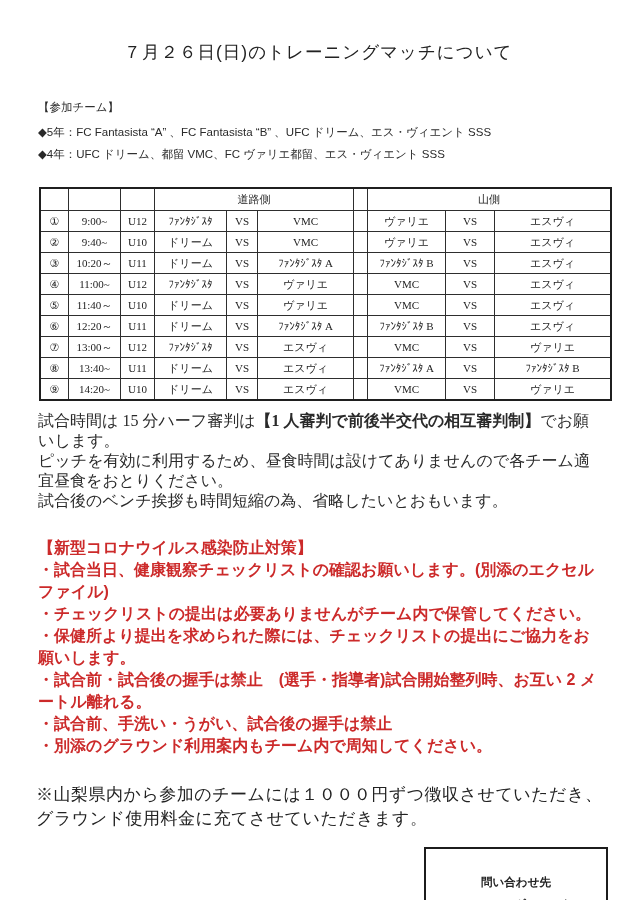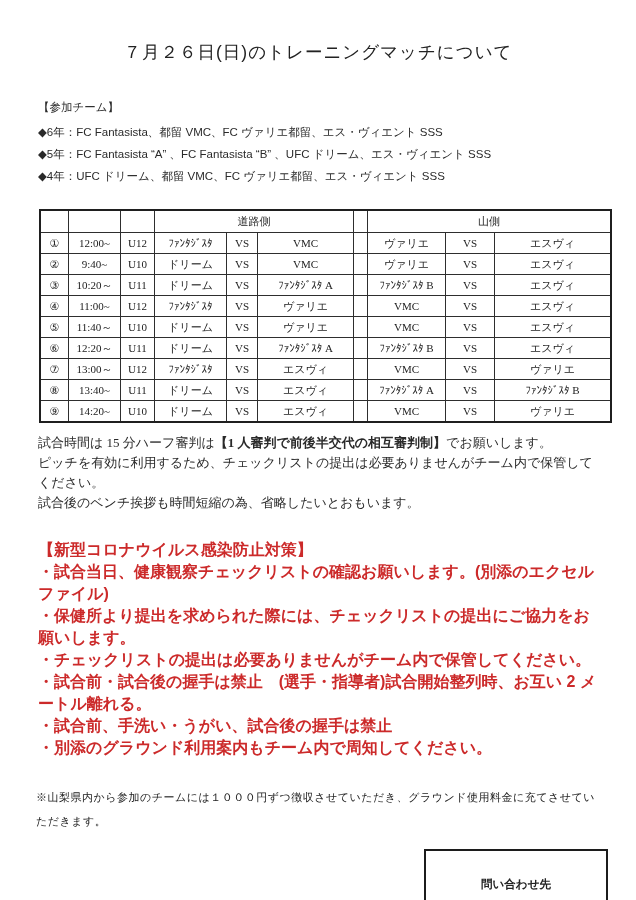--- a/index.html
+++ b/index.html
@@ -60,38 +60,38 @@
   td.c-rh   { width: 71px; margin-left: 30px; }
   td.c-vs1  { width: 30px; }
   td.c-ra   { width: 95px; border-right: 2px solid #1f1f1f; }
   td.c-gap  { width: 13px; border-right: 2px solid #1f1f1f; background: #ffffff; }
   td.c-mh   { width: 77px; }
   td.c-vs2  { width: 48px; }
   td.c-ma   { width: 115px; }
 
   .notes {
     margin: 10px 38px 0 38px;
-    font-size: 13px;
+    font-size: 16px;
     line-height: 20px;
     color: #2a2a2a;
   }
   .notes .bold-seg { font-weight: bold; }
 
   .covid {
     margin: 26px 38px 0 38px;
     font-family: "Liberation Sans", "DejaVu Sans", sans-serif;
     font-weight: bold;
     font-size: 16px;
     line-height: 22px;
   }
 
   .fee-note {
     margin: 26px 34px 0 36px;
     width: 570px;
-    font-size: 11px;
+    font-size: 17px;
     line-height: 24px;
     letter-spacing: 0.5px;
     color: #222;
   }
 
   .contact-box {
     width: 180px;
     height: 76px;
     border: 2px solid #1c1c1c;
     margin: 16px 28px 0 auto;
@@ -106,39 +106,38 @@
 </style>
 </head>
 <body>
 
 <div class="page">
 
   <div class="title">７月２６日(日)のトレーニングマッチについて</div>
 
   <div class="participants">
     <div class="p-heading">【参加チーム】</div>
-    <div class="p-line">◆6年：FC Fantasista、都留 VMC、FC ヴァリエ都留、エス・ヴィエント SSS</div>
     <div class="p-line">◆5年：FC Fantasista “A” 、FC Fantasista “B” 、UFC ドリーム、エス・ヴィエント SSS</div>
     <div class="p-line">◆4年：UFC ドリーム、都留 VMC、FC ヴァリエ都留、エス・ヴィエント SSS</div>
   </div>
 
   <table class="schedule">
     <tbody>
         <tr class="hdr">
       <td class="c-no"></td>
       <td class="c-time"></td>
       <td class="c-cat"></td>
       <td colspan="3">道路側</td>
       <td class="c-gap"></td>
       <td colspan="3">山側</td>
     </tr>
 
     <tr>
       <td class="c-no">①</td>
-      <td class="c-time">12:00~</td>
+      <td class="c-time">9:00~</td>
       <td class="c-cat">U12</td>
       <td class="c-rh">ﾌｧﾝﾀｼﾞｽﾀ</td>
       <td class="c-vs1">VS</td>
       <td class="c-ra">VMC</td>
       <td class="c-gap"></td>
       <td class="c-mh">ヴァリエ</td>
       <td class="c-vs2">VS</td>
       <td class="c-ma">エスヴィ</td>
     </tr>
 
@@ -243,29 +242,29 @@
       <td class="c-gap"></td>
       <td class="c-mh">VMC</td>
       <td class="c-vs2">VS</td>
       <td class="c-ma">ヴァリエ</td>
     </tr>
   </tbody>
     </table>
 
   <div class="notes">
     <div><span>試合時間は 15 分ハーフ審判は</span><span class="bold-seg">【1 人審判で前後半交代の相互審判制】</span><span>でお願いします。</span></div>
-    <div>ピッチを有効に利用するため、チェックリストの提出は必要ありませんがチーム内で保管してください。</div>
+    <div>ピッチを有効に利用するため、昼食時間は設けてありませんので各チーム適宜昼食をおとりください。</div>
     <div>試合後のベンチ挨拶も時間短縮の為、省略したいとおもいます。</div>
   </div>
 
   <div class="covid" style="color:#cc2a2a;">
     <div>【新型コロナウイルス感染防止対策】</div>
     <div>・試合当日、健康観察チェックリストの確認お願いします。(別添のエクセルファイル)</div>
+    <div>・チェックリストの提出は必要ありませんがチーム内で保管してください。</div>
     <div>・保健所より提出を求められた際には、チェックリストの提出にご協力をお願いします。</div>
-    <div>・チェックリストの提出は必要ありませんがチーム内で保管してください。</div>
     <div>・試合前・試合後の握手は禁止　(選手・指導者)試合開始整列時、お互い 2 メートル離れる。</div>
     <div>・試合前、手洗い・うがい、試合後の握手は禁止</div>
     <div>・別添のグラウンド利用案内もチーム内で周知してください。</div>
   </div>
 
   <div class="fee-note">※山梨県内から参加のチームには１０００円ずつ徴収させていただき、グラウンド使用料金に充てさせていただきます。</div>
 
   <div class="contact-box">
     <div class="c-heading">問い合わせ先</div>
     <div class="c-line">エス・ヴィエント SSS</div>

